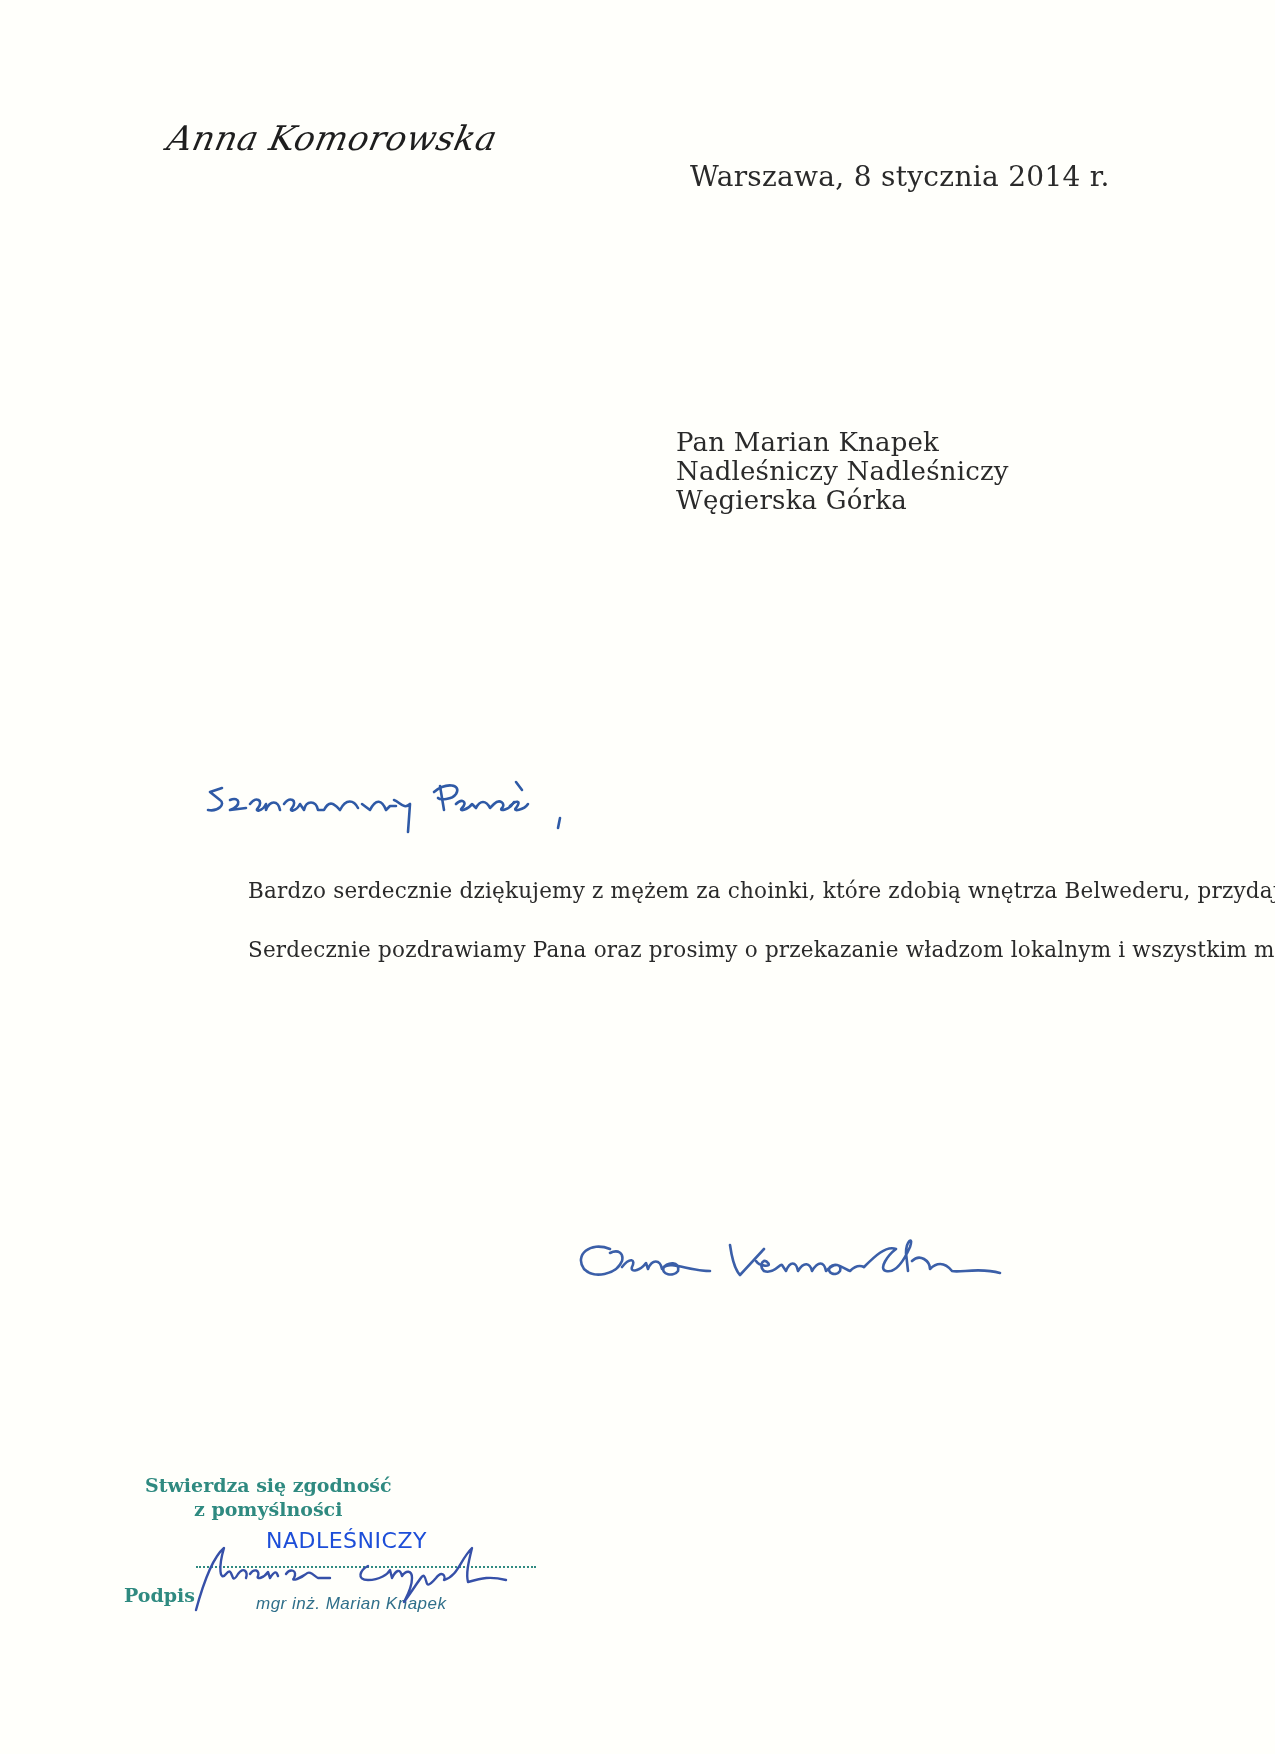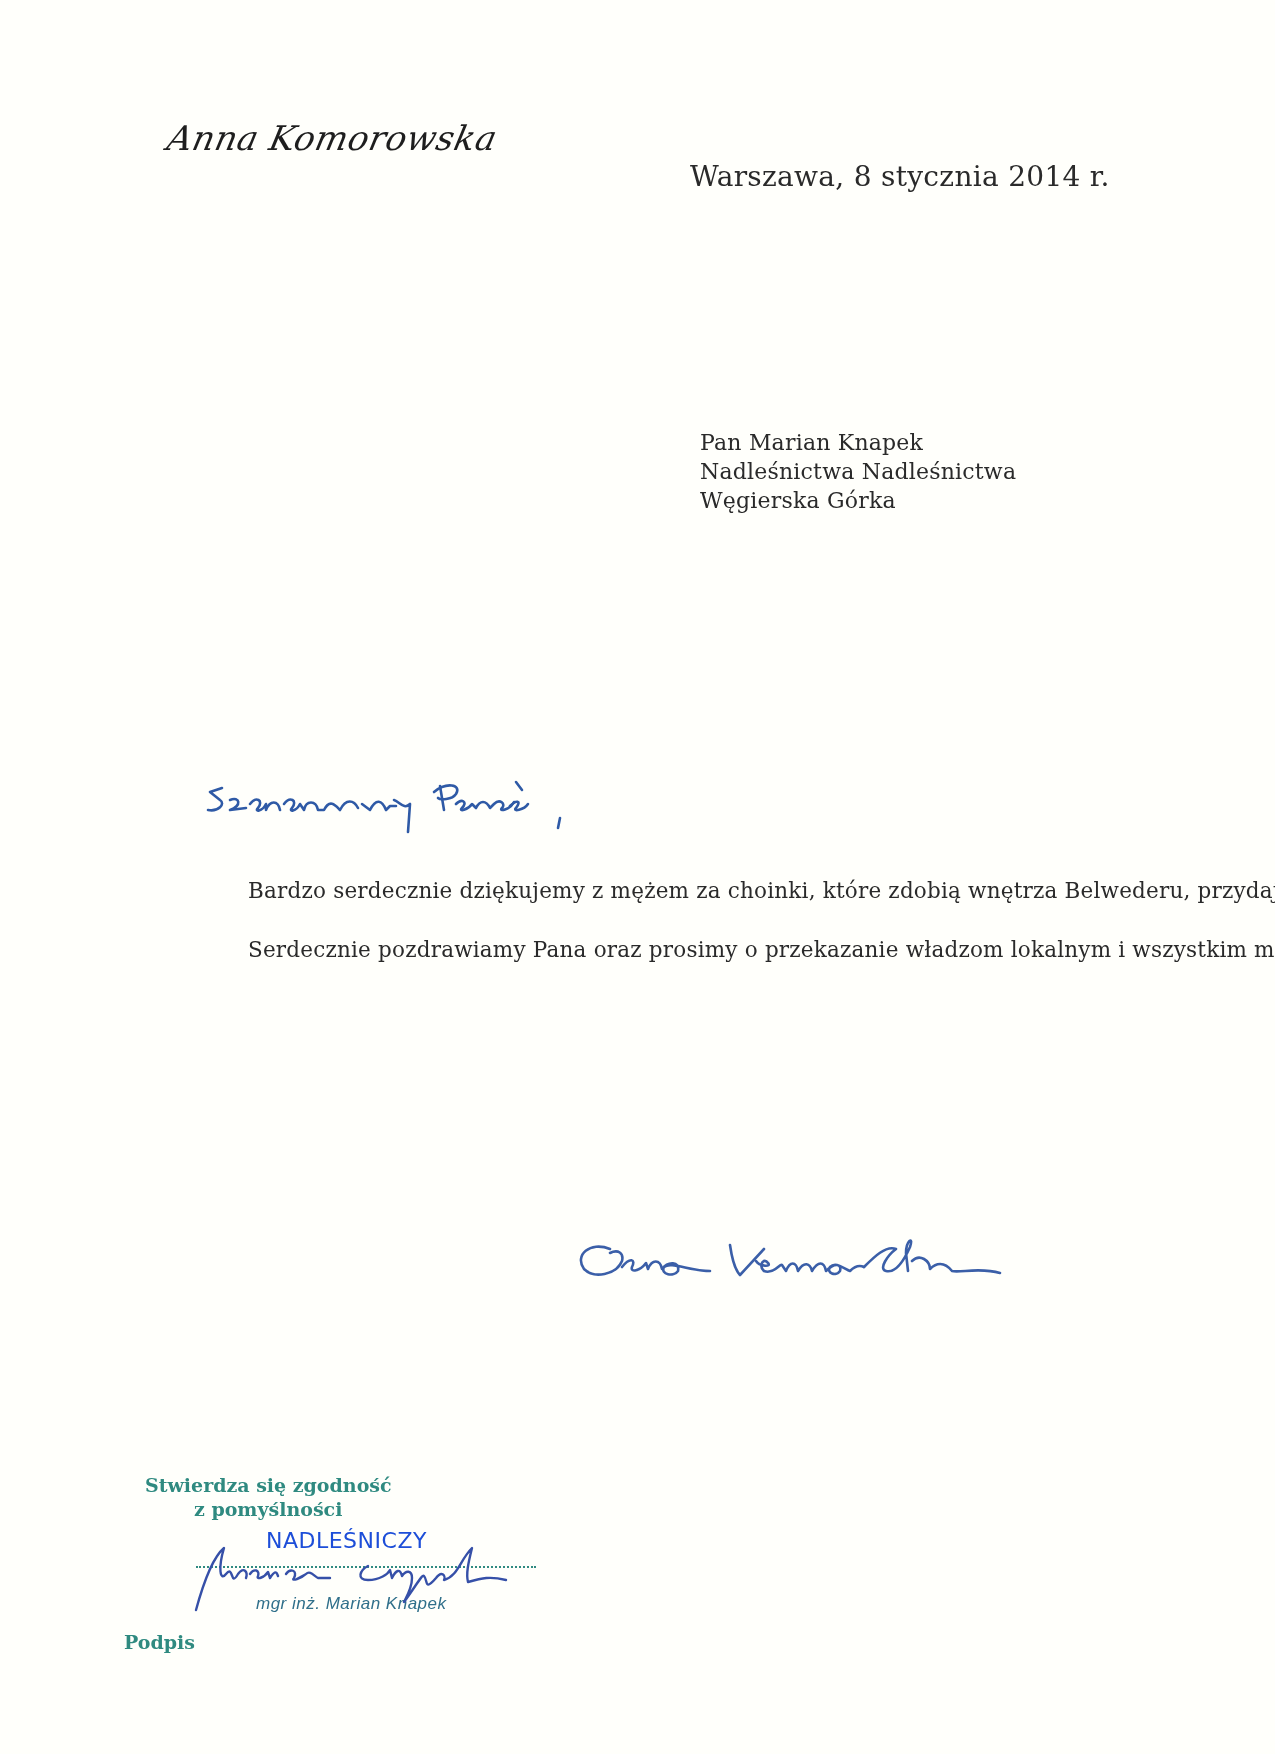--- a/index.html
+++ b/index.html
@@ -10,49 +10,49 @@
       color: #2a2a2a;
     }
     .abs { position: absolute; white-space: nowrap; }
     .letterhead {
       left: 168px; top: 118px;
       font-family: "DejaVu Serif", serif; font-style: italic;
       font-size: 34px; color: #1e1e1e; letter-spacing: 0.5px;
       transform: skewX(-12deg);
     }
     .date { left: 690px; top: 160px; font-size: 28px; letter-spacing: 0.3px; }
-    .recipient { left: 700px; top: 428px; font-size: 22px; line-height: 29px; letter-spacing: 0.2px; }
+    .recipient { left: 676px; top: 428px; font-size: 26px; line-height: 29px; letter-spacing: 0.2px; }
     .recipient div { white-space: nowrap; }
     .salutation { left: 200px; top: 770px; width: 440px; height: 80px; }
     .body-text {
       left: 175px; width: 962px; top: 862px;
       font-size: 21.5px; line-height: 58.5px; letter-spacing: 0.2px;
     }
     .body-text p { margin: 0; text-align: justify; text-align-last: left; text-indent: 73px; }
     .signature { left: 560px; top: 1205px; width: 600px; height: 100px; }
     .stamp { color: #2f8a80; text-align: right; }
     .stamp-line1 { left: 145px; top: 1474px; font-family: "DejaVu Serif", serif; font-weight: bold; font-size: 19px; }
     .stamp-line2 { left: 194px; top: 1498px; font-family: "DejaVu Serif", serif; font-weight: bold; font-size: 19px; }
     .stamp-title { left: 266px; top: 1528px; font-family: "DejaVu Sans", sans-serif; font-size: 22px; letter-spacing: 0.5px; color: #1d4ed8; }
-    .stamp-podpis { left: 124px; top: 1631px; font-family: "DejaVu Serif", serif; font-weight: bold; font-size: 19px; }
+    .stamp-podpis { left: 124px; top: 1584px; font-family: "DejaVu Serif", serif; font-weight: bold; font-size: 19px; }
     .stamp-rule { left: 196px; top: 1566px; width: 340px; border-top: 2px dotted #2f8a80; }
     .stamp-name { left: 256px; top: 1594px; font-family: Liberation Sans, sans-serif; font-style: italic; font-size: 17px; color: #2f6f8a; letter-spacing: 0.5px; }
     .stamp-sig { left: 190px; top: 1538px; width: 380px; height: 90px; }
     svg path { fill: none; stroke-linecap: round; stroke-linejoin: round; }
   </style>
 </head>
 <body>
 
 <div class="abs letterhead">Anna Komorowska</div>
 
 <div class="abs date">Warszawa, 8 stycznia 2014 r.</div>
 
 <div class="abs recipient">
   <div>Pan Marian Knapek</div>
-  <div>Nadleśnictwa Nadleśnictwa</div>
+  <div>Nadleśniczy Nadleśniczy</div>
   <div>Węgierska Górka</div>
 </div>
 
 <div class="abs salutation">
   <svg width="440" height="80" viewBox="0 0 440 80">
     <g stroke="#2f5aa6" stroke-width="2.6">
       <path d="M22 18 L10 22 L20 30 C26 34 18 42 8 40"></path>
       <path d="M30 30 C40 26 42 36 30 40 L46 38"></path>
       <path d="M50 34 C56 26 64 30 58 38 C54 42 62 42 66 34 L66 40 C70 30 78 30 80 40"></path>
       <path d="M84 34 C90 26 98 30 92 38 C88 42 96 42 100 34 L104 40 C106 30 116 30 118 40 L124 40 C130 28 136 36 140 40 C146 28 154 30 158 38"></path>

